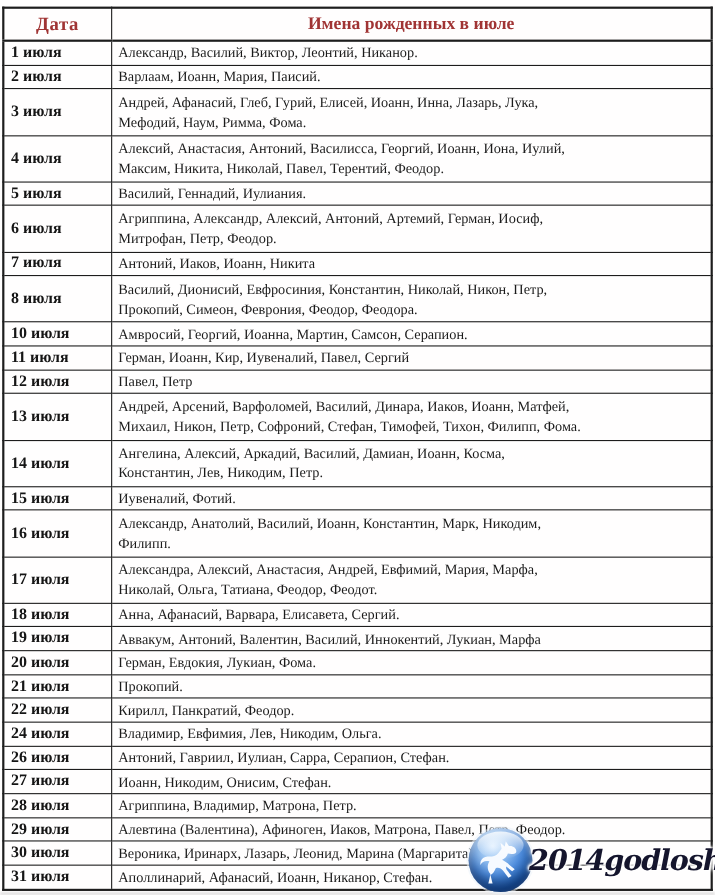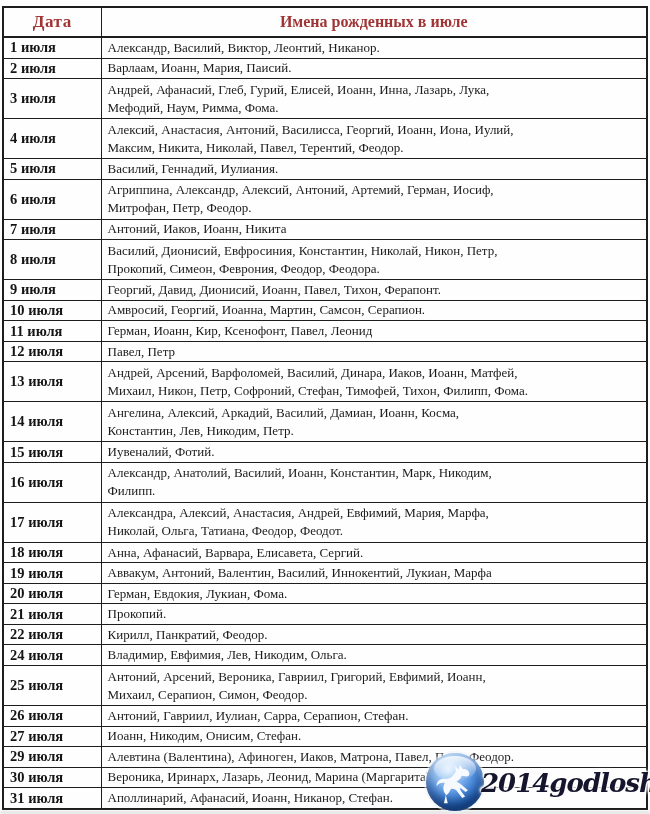--- a/index.html
+++ b/index.html
@@ -93,33 +93,29 @@
       <td class="d">7 июля</td>
       <td class="n">Антоний, Иаков, Иоанн, Никита</td>
     </tr>
 
     <tr>
       <td class="d">8 июля</td>
       <td class="n">Василий, Дионисий, Евфросиния, Константин, Николай, Никон, Петр,
 Прокопий, Симеон, Феврония, Феодор, Феодора.</td>
     </tr>
 
-    <tr>
-      <td class="d">9 июля</td>
-      <td class="n">Георгий, Давид, Дионисий, Иоанн, Павел, Тихон, Ферапонт.</td>
-    </tr>
 
     <tr>
       <td class="d">10 июля</td>
       <td class="n">Амвросий, Георгий, Иоанна, Мартин, Самсон, Серапион.</td>
     </tr>
 
     <tr>
       <td class="d">11 июля</td>
-      <td class="n">Герман, Иоанн, Кир, Ксенофонт, Павел, Леонид</td>
+      <td class="n">Герман, Иоанн, Кир, Иувеналий, Павел, Сергий</td>
     </tr>
 
     <tr>
       <td class="d">12 июля</td>
       <td class="n">Павел, Петр</td>
     </tr>
 
     <tr>
       <td class="d">13 июля</td>
       <td class="n">Андрей, Арсений, Варфоломей, Василий, Динара, Иаков, Иоанн, Матфей,
@@ -173,36 +169,35 @@
       <td class="d">22 июля</td>
       <td class="n">Кирилл, Панкратий, Феодор.</td>
     </tr>
 
 
     <tr>
       <td class="d">24 июля</td>
       <td class="n">Владимир, Евфимия, Лев, Никодим, Ольга.</td>
     </tr>
 
-    <tr>
-      <td class="d">25 июля</td>
-      <td class="n">Антоний, Арсений, Вероника, Гавриил, Григорий, Евфимий, Иоанн,
-Михаил, Серапион, Симон, Феодор.</td>
-    </tr>
 
     <tr>
       <td class="d">26 июля</td>
       <td class="n">Антоний, Гавриил, Иулиан, Сарра, Серапион, Стефан.</td>
     </tr>
 
     <tr>
       <td class="d">27 июля</td>
       <td class="n">Иоанн, Никодим, Онисим, Стефан.</td>
     </tr>
 
+    <tr>
+      <td class="d">28 июля</td>
+      <td class="n">Агриппина, Владимир, Матрона, Петр.</td>
+    </tr>
 
     <tr>
       <td class="d">29 июля</td>
       <td class="n">Алевтина (Валентина), Афиноген, Иаков, Матрона, Павел, Петр, Феодор.</td>
     </tr>
 
     <tr>
       <td class="d">30 июля</td>
       <td class="n">Вероника, Иринарх, Лазарь, Леонид, Марина (Маргарита).</td>
     </tr>

